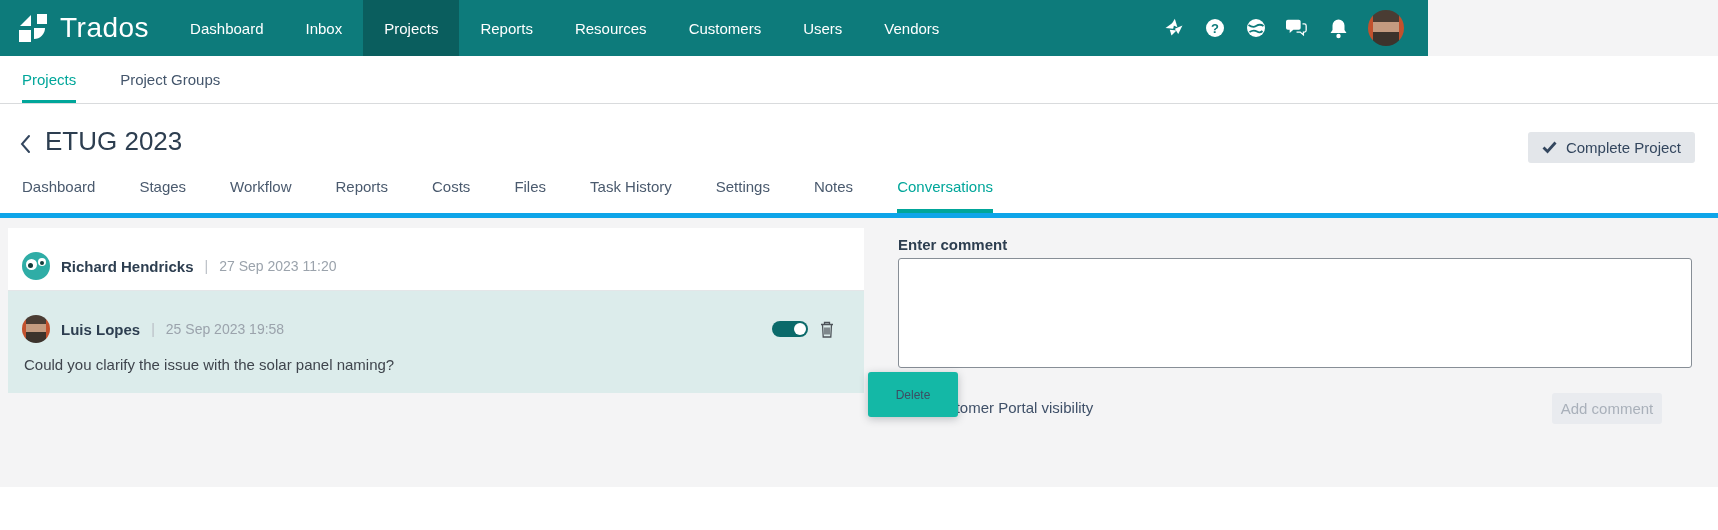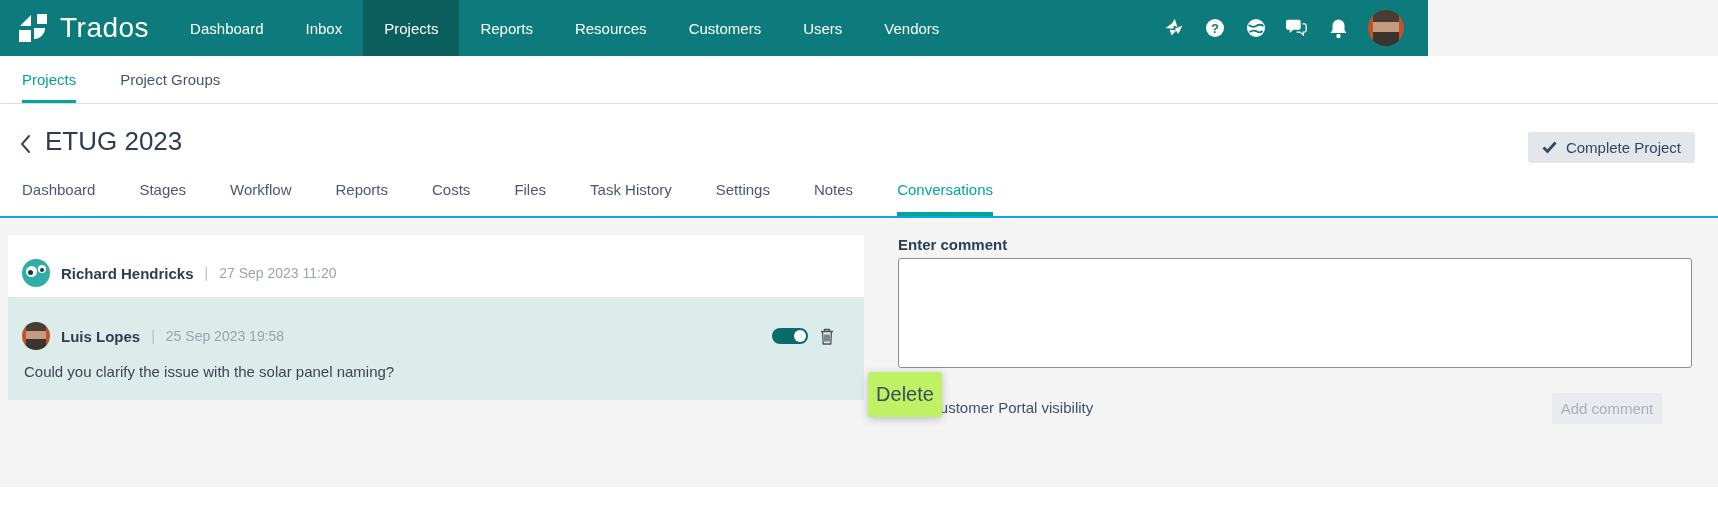--- a/index.html
+++ b/index.html
@@ -42,21 +42,21 @@
   }
   .subnav-tab {
     display:flex; align-items:center; font-size:15px; color:#44566c;
     border-bottom:3px solid transparent; padding-top:2px; cursor:pointer;
   }
   .subnav-tab.active { color:#00a69a; border-bottom-color:#00a69a; }
 
   
   .page-header {
     position:absolute; top:104px; left:0; width:1718px; height:114px;
-    background:#fff; border-bottom:2px solid #0ea5e9;
+    background:#fff; border-bottom:5px solid #0ea5e9;
   }
   .back-btn { position:absolute; left:20px; top:30px; cursor:pointer; }
   .page-title {
     position:absolute; left:45px; top:22px; font-size:26px; font-weight:400; color:#2d3e50;
   }
   .complete-btn {
     position:absolute; right:23px; top:28px; height:31px;
     background:#e3e6ea; border:none; border-radius:3px;
     display:flex; align-items:center; gap:9px; padding:0 14px;
     font-size:15px; color:#33465e; cursor:pointer;
@@ -65,21 +65,21 @@
   .ptabs {
     position:absolute; left:22px; bottom:0; display:flex; gap:44px;
   }
   .ptab {
     font-size:15px; color:#4a5a6e; padding:0 0 14px; cursor:pointer;
     border-bottom:4px solid transparent; white-space:nowrap;
   }
   .ptab.active { color:#00a69a; border-bottom-color:#00a69a; }
 
   
-  .left-panel { position:absolute; left:8px; top:235px; width:856px; background:#fff; }
+  .left-panel { position:absolute; left:8px; top:228px; width:856px; background:#fff; }
   .msg { padding:24px 14px 10px; }
   .msg.highlight { background:#dceceb; }
   .msg + .msg { border-top:1px solid #e4e6e8; }
   .msg-head { display:flex; align-items:center; gap:11px; }
   .msg-avatar { width:28px; height:28px; border-radius:50%; position:relative; flex:0 0 auto; }
   .bot-avatar { background:#2fada6; }
   .bot-avatar .eye { position:absolute; background:#fff; border-radius:50%; }
   .bot-avatar .eye.l { width:11px; height:11px; left:4px; top:7px; }
   .bot-avatar .eye.r { width:8px; height:8px; left:16px; top:6px; }
   .bot-avatar .pupil { position:absolute; background:#123c3a; border-radius:50%; }
@@ -98,24 +98,24 @@
     width:36px; height:16px; background:#0b6a6a; border-radius:9px; position:relative; cursor:pointer;
   }
   .toggle .knob {
     position:absolute; right:2px; top:2px; width:12px; height:12px; background:#fff; border-radius:50%;
   }
   .trash { cursor:pointer; display:flex; }
   .msg-body { font-size:15px; color:#3f454d; margin:13px 0 10px; padding-left:2px; }
 
   
   .delete-popup {
-    position:absolute; left:868px; top:372px; width:74px; height:45px;
-    background:#bef264; border-radius:3px; box-shadow:0 2px 8px rgba(40,50,60,.28);
+    position:absolute; left:868px; top:372px; width:90px; height:45px;
+    background:#14b8a6; border-radius:3px; box-shadow:0 2px 8px rgba(40,50,60,.28);
     display:flex; align-items:center; justify-content:center;
-    font-size:20px; color:#3c4d63; cursor:pointer; z-index:20;
+    font-size:12px; color:#3c4d63; cursor:pointer; z-index:20;
   }
 
   
   .comment-label {
     position:absolute; left:898px; top:236px; font-size:15px; font-weight:bold; color:#2d3e50;
   }
   .comment-box {
     position:absolute; left:898px; top:258px; width:794px; height:110px;
     border:1px solid #878e96; border-radius:3px; background:#fff;
     resize:none; font-family:"Liberation Sans",sans-serif; font-size:15px; padding:8px 10px;

